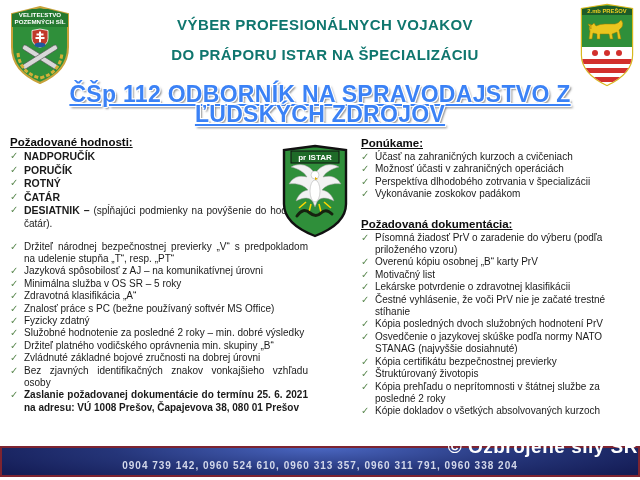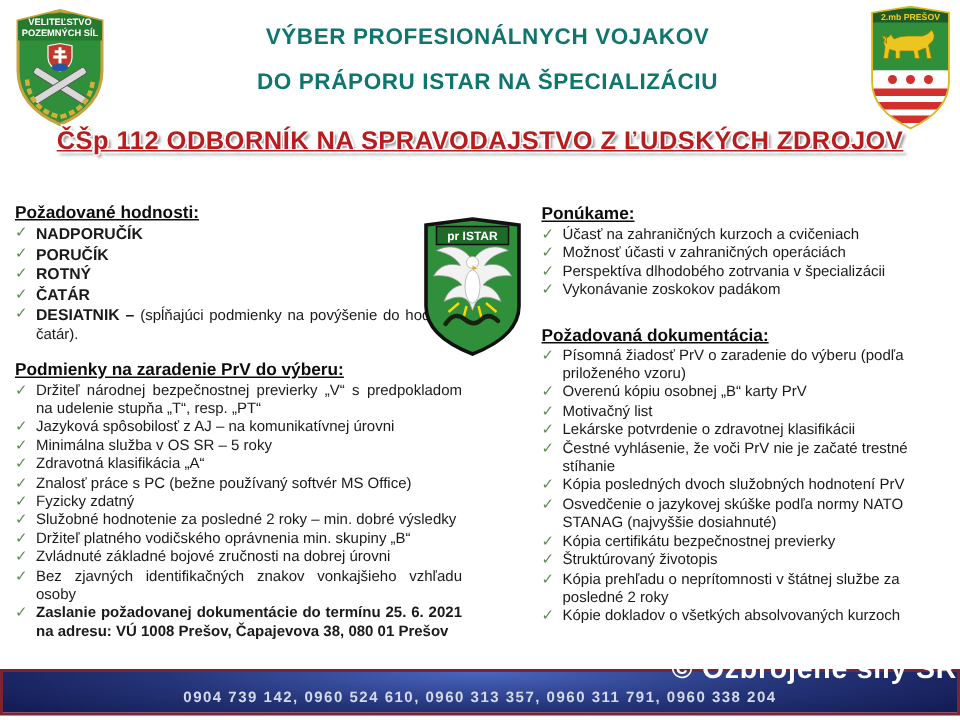--- a/index.html
+++ b/index.html
@@ -10,22 +10,22 @@
   }
   
   .logo-left{position:absolute;left:8px;top:5px;width:64px;height:80px;}
   .crest-right{position:absolute;right:4px;top:3px;width:58px;height:84px;}
   .header-title{position:absolute;left:90px;right:80px;top:16px;text-align:center;color:#0f766e;}
   .header-title .t1,.header-title .t2{font-weight:bold;font-size:15px;letter-spacing:.4px;}
   .header-title .t2{margin-top:13px;}
   
   .banner-title{
     position:absolute;left:6px;right:6px;top:84px;text-align:center;
-    font-weight:bold;font-size:17px;line-height:20px;letter-spacing:.3px;
-    color:#b91c1c;text-decoration:underline;
+    font-weight:bold;font-size:23px;line-height:20px;letter-spacing:.3px;
+    color:#3b82f6;text-decoration:underline;
     text-shadow:-1px -1px 0 #fff,1px -1px 0 #fff,-1px 1px 0 #fff,1px 1px 0 #fff,2px 2px 2px rgba(100,100,100,.75);
   }
   
   .col-left{position:absolute;left:10px;top:136px;width:298px;color:#1a1a1a;}
   .col-right{position:absolute;left:361px;top:137px;width:273px;color:#1a1a1a;}
   .sec-head{font-size:11.5px;font-weight:bold;text-decoration:underline;color:#0d0d0d;margin:0 0 2px 0;}
   ul.list{list-style:none;margin:0;padding:0;}
   ul.list li{display:flex;font-size:10px;line-height:12.4px;margin:0;}
   .check{flex:0 0 14px;color:#5d8a52;font-size:10px;line-height:12.4px;}
   .li-text{flex:1;}
@@ -134,21 +134,20 @@
           <span class="check">✓</span>
           <span class="li-text"><span class="b">ČATÁR</span><span class="t"></span></span>
         </li>
 
         <li>
           <span class="check">✓</span>
           <span class="li-text"><span class="b">DESIATNIK – </span><span class="t">(spĺňajúci podmienky na povýšenie do hodnosti čatár).</span></span>
         </li>
       </ul>
     <div class="gap3"></div>
-    <div class="sec-head">Podmienky na zaradenie PrV do výberu:</div>
     <ul class="list conditions">
 
         <li>
           <span class="check">✓</span>
           <span class="li-text"><span class="b"></span><span class="t">Držiteľ národnej bezpečnostnej previerky „V“ s predpokladom na udelenie stupňa „T“, resp. „PT“</span></span>
         </li>
 
         <li>
           <span class="check">✓</span>
           <span class="li-text"><span class="b"></span><span class="t">Jazyková spôsobilosť z AJ – na komunikatívnej úrovni</span></span>

